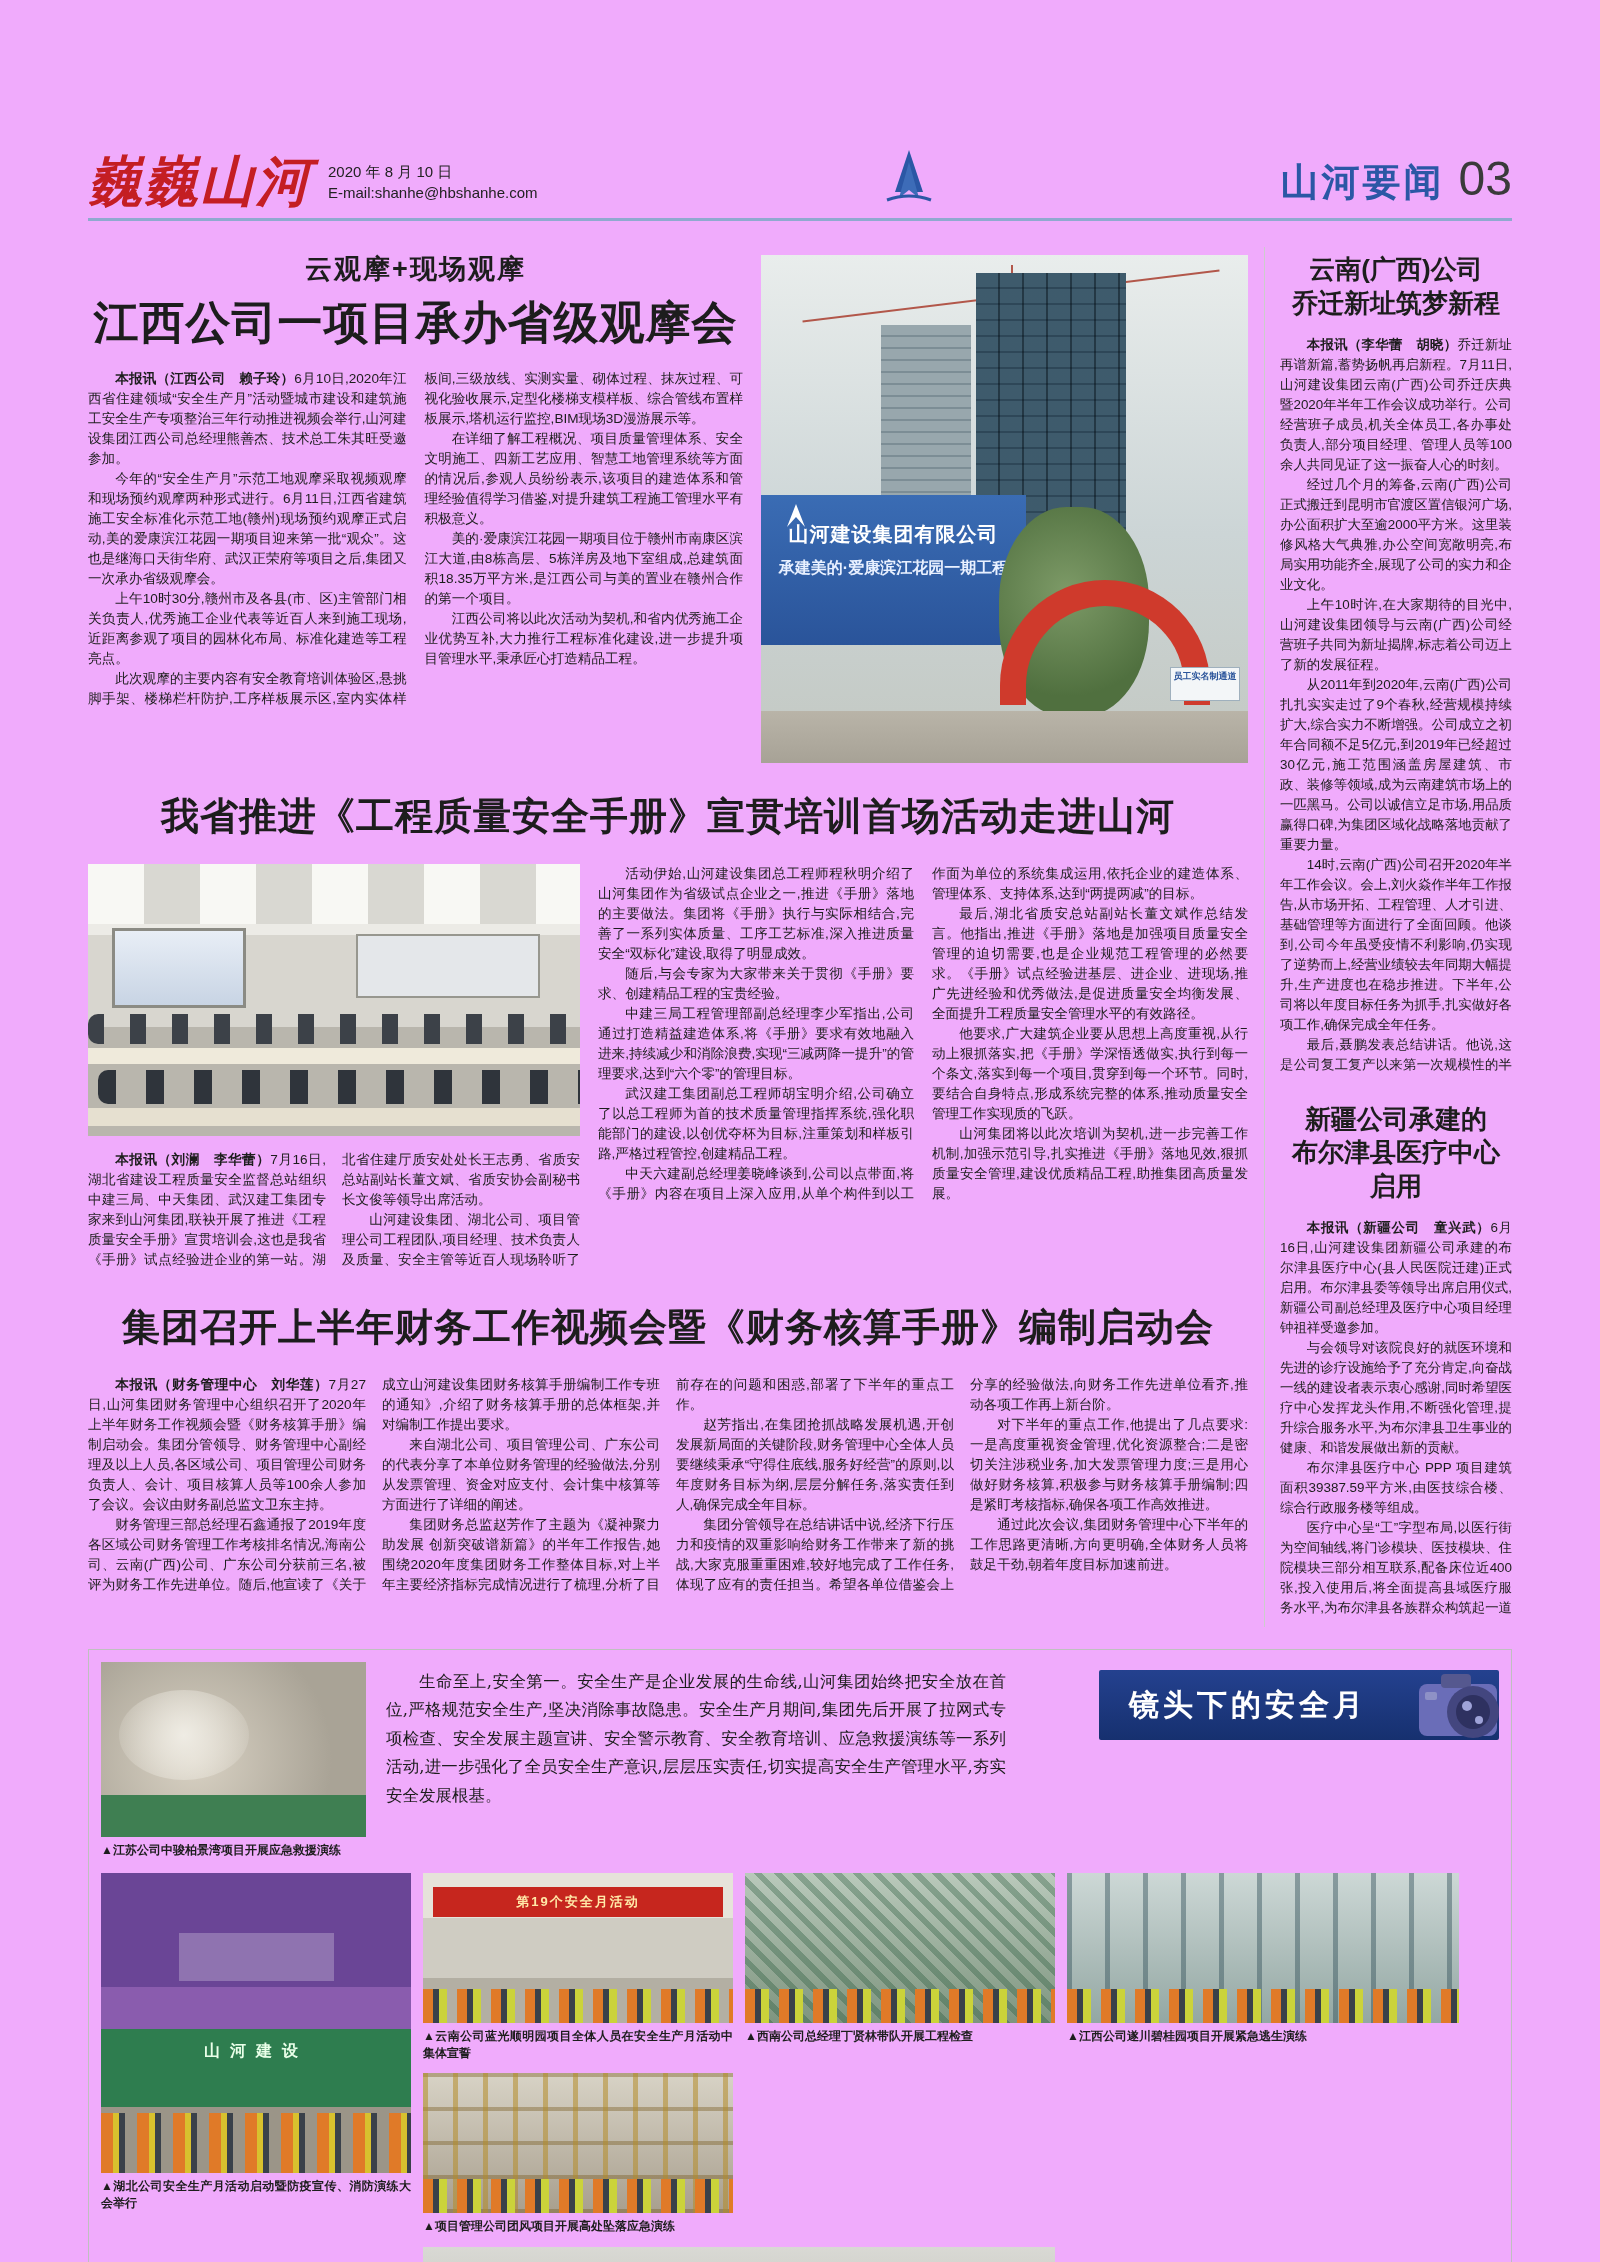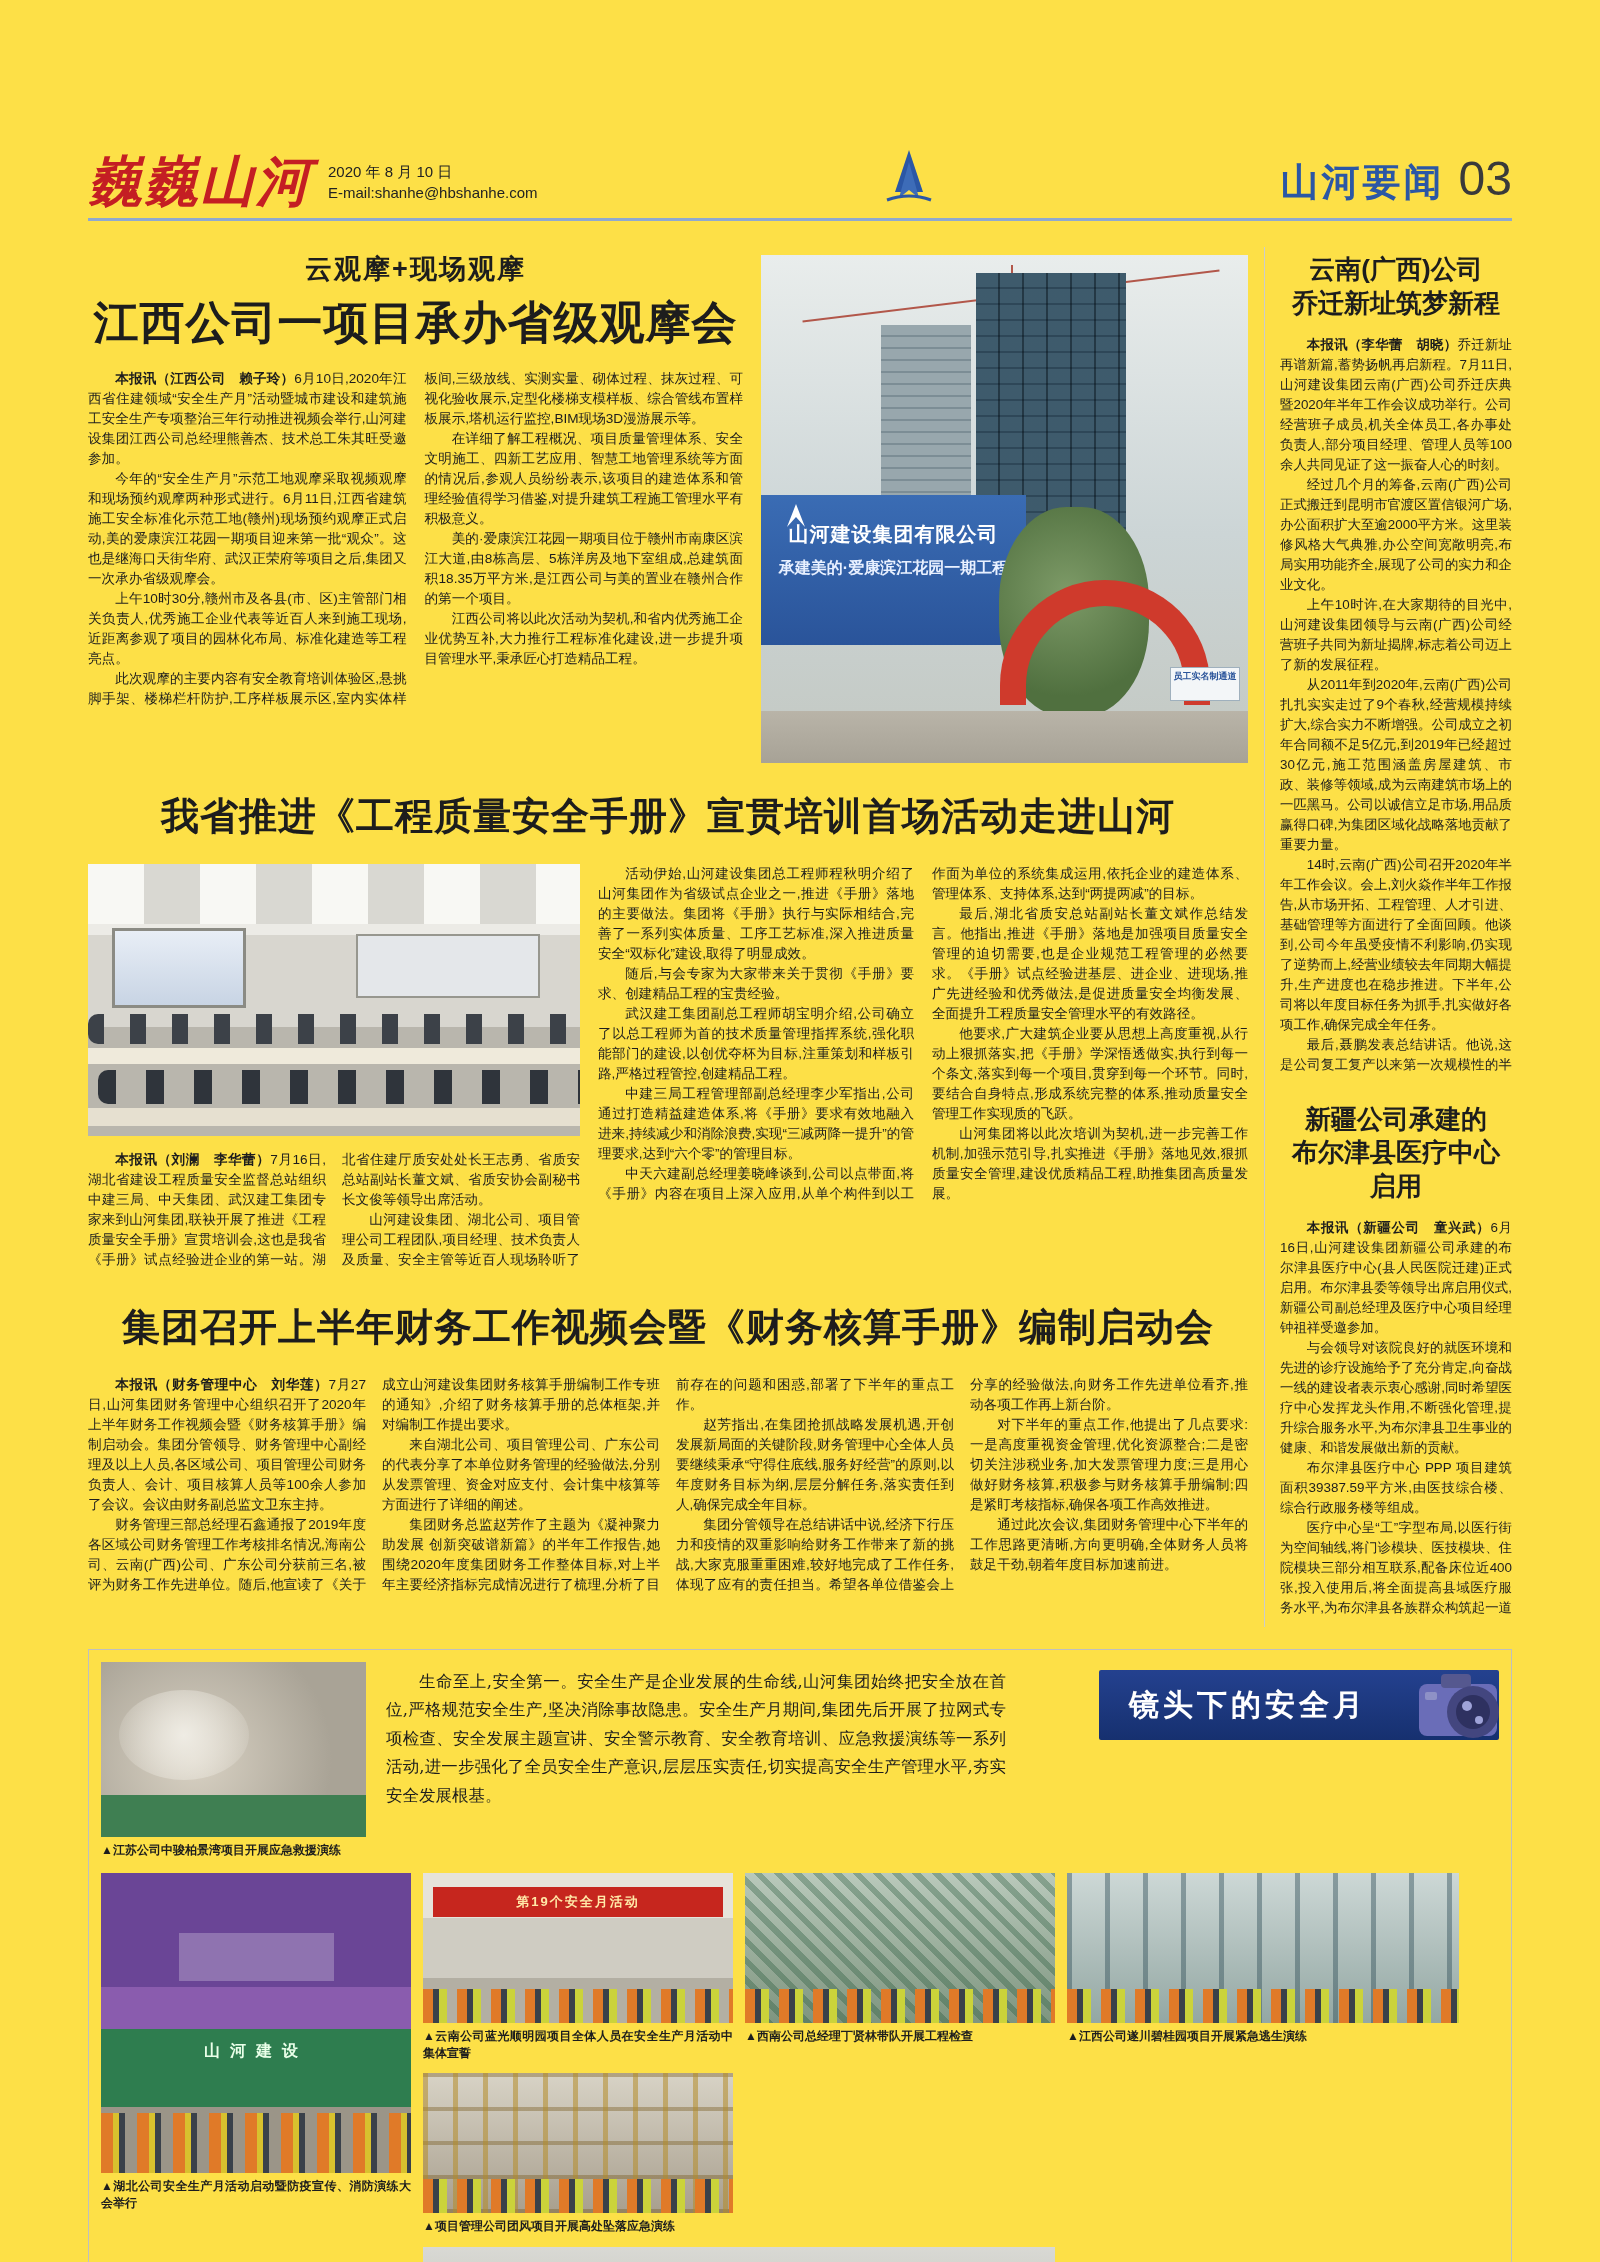--- a/index.html
+++ b/index.html
@@ -1,16 +1,16 @@
 <!DOCTYPE html>
 <html><head>
 <meta charset="utf-8">
 <style>
   html,body{margin:0;padding:0;background:#e9e9e9;}
-  .sheet{width:1600px;height:2262px;background:#fde047;position:relative;overflow:hidden;
+  .sheet{width:1600px;height:2262px;background:#f0abfc;position:relative;overflow:hidden;
          font-family:"Liberation Sans","DejaVu Sans",sans-serif;color:#1d1d1d;margin:0 auto;}
   .inner{margin:0 88px;width:1424px;}
 
   
   .hdr{display:flex;align-items:flex-end;justify-content:space-between;padding-top:148px;
        border-bottom:3px solid #8fa9cf;padding-bottom:10px;}
   .brand-wrap{display:flex;align-items:flex-end;gap:16px;}
   .brand{font-family:"DejaVu Serif","Liberation Serif",serif;font-weight:bold;font-style:italic;
          font-size:54px;color:#c41e23;line-height:1;letter-spacing:2px;}
   .dateblock{font-size:15px;color:#222;line-height:1.45;padding-bottom:4px;}
@@ -217,22 +217,22 @@
               <div class="a2-undertext">
                 <p class="np">
                   <b class="lead">本报讯（刘澜　李华蕾）</b><span>7月16日,湖北省建设工程质量安全监督总站组织中建三局、中天集团、武汉建工集团专家来到山河集团,联袂开展了推进《工程质量安全手册》宣贯培训会,这也是我省《手册》试点经验进企业的第一站。湖北省住建厅质安处处长王志勇、省质安总站副站长董文斌、省质安协会副秘书长文俊等领导出席活动。</span>
                 </p>
                 <p class="np">山河建设集团、湖北公司、项目管理公司工程团队,项目经理、技术负责人及质量、安全主管等近百人现场聆听了专家授课,各区域公司、项目管理公司设分会场,多个项目部远程连线,1000余名项目管理人员通过视频形式同步学习。</p>
               </div>
             </div>
             <div class="a2-right">
               <p class="np">活动伊始,山河建设集团总工程师程秋明介绍了山河集团作为省级试点企业之一,推进《手册》落地的主要做法。集团将《手册》执行与实际相结合,完善了一系列实体质量、工序工艺标准,深入推进质量安全“双标化”建设,取得了明显成效。</p>
               <p class="np">随后,与会专家为大家带来关于贯彻《手册》要求、创建精品工程的宝贵经验。</p>
+              <p class="np">中建三局工程管理部副总经理李少军指出,公司通过打造精益建造体系,将《手册》要求有效地融入进来,持续减少和消除浪费,实现“三减两降一提升”的管理要求,达到“六个零”的管理目标。</p>
               <p class="np">武汉建工集团副总工程师胡宝明介绍,公司确立了以总工程师为首的技术质量管理指挥系统,强化职能部门的建设,以创优夺杯为目标,注重策划和样板引路,严格过程管控,创建精品工程。</p>
-              <p class="np">中建三局工程管理部副总经理李少军指出,公司通过打造精益建造体系,将《手册》要求有效地融入进来,持续减少和消除浪费,实现“三减两降一提升”的管理要求,达到“六个零”的管理目标。</p>
               <p class="np">中天六建副总经理姜晓峰谈到,公司以点带面,将《手册》内容在项目上深入应用,从单个构件到以工作面为单位的系统集成运用,依托企业的建造体系、管理体系、支持体系,达到“两提两减”的目标。</p>
               <p class="np">最后,湖北省质安总站副站长董文斌作总结发言。他指出,推进《手册》落地是加强项目质量安全管理的迫切需要,也是企业规范工程管理的必然要求。《手册》试点经验进基层、进企业、进现场,推广先进经验和优秀做法,是促进质量安全均衡发展、全面提升工程质量安全管理水平的有效路径。</p>
               <p class="np">他要求,广大建筑企业要从思想上高度重视,从行动上狠抓落实,把《手册》学深悟透做实,执行到每一个条文,落实到每一个项目,贯穿到每一个环节。同时,要结合自身特点,形成系统完整的体系,推动质量安全管理工作实现质的飞跃。</p>
               <p class="np">山河集团将以此次培训为契机,进一步完善工作机制,加强示范引导,扎实推进《手册》落地见效,狠抓质量安全管理,建设优质精品工程,助推集团高质量发展。</p>
             </div>
           </div>
         </div>
 
         <div>
           <div class="h23">集团召开上半年财务工作视频会暨《财务核算手册》编制启动会</div>

